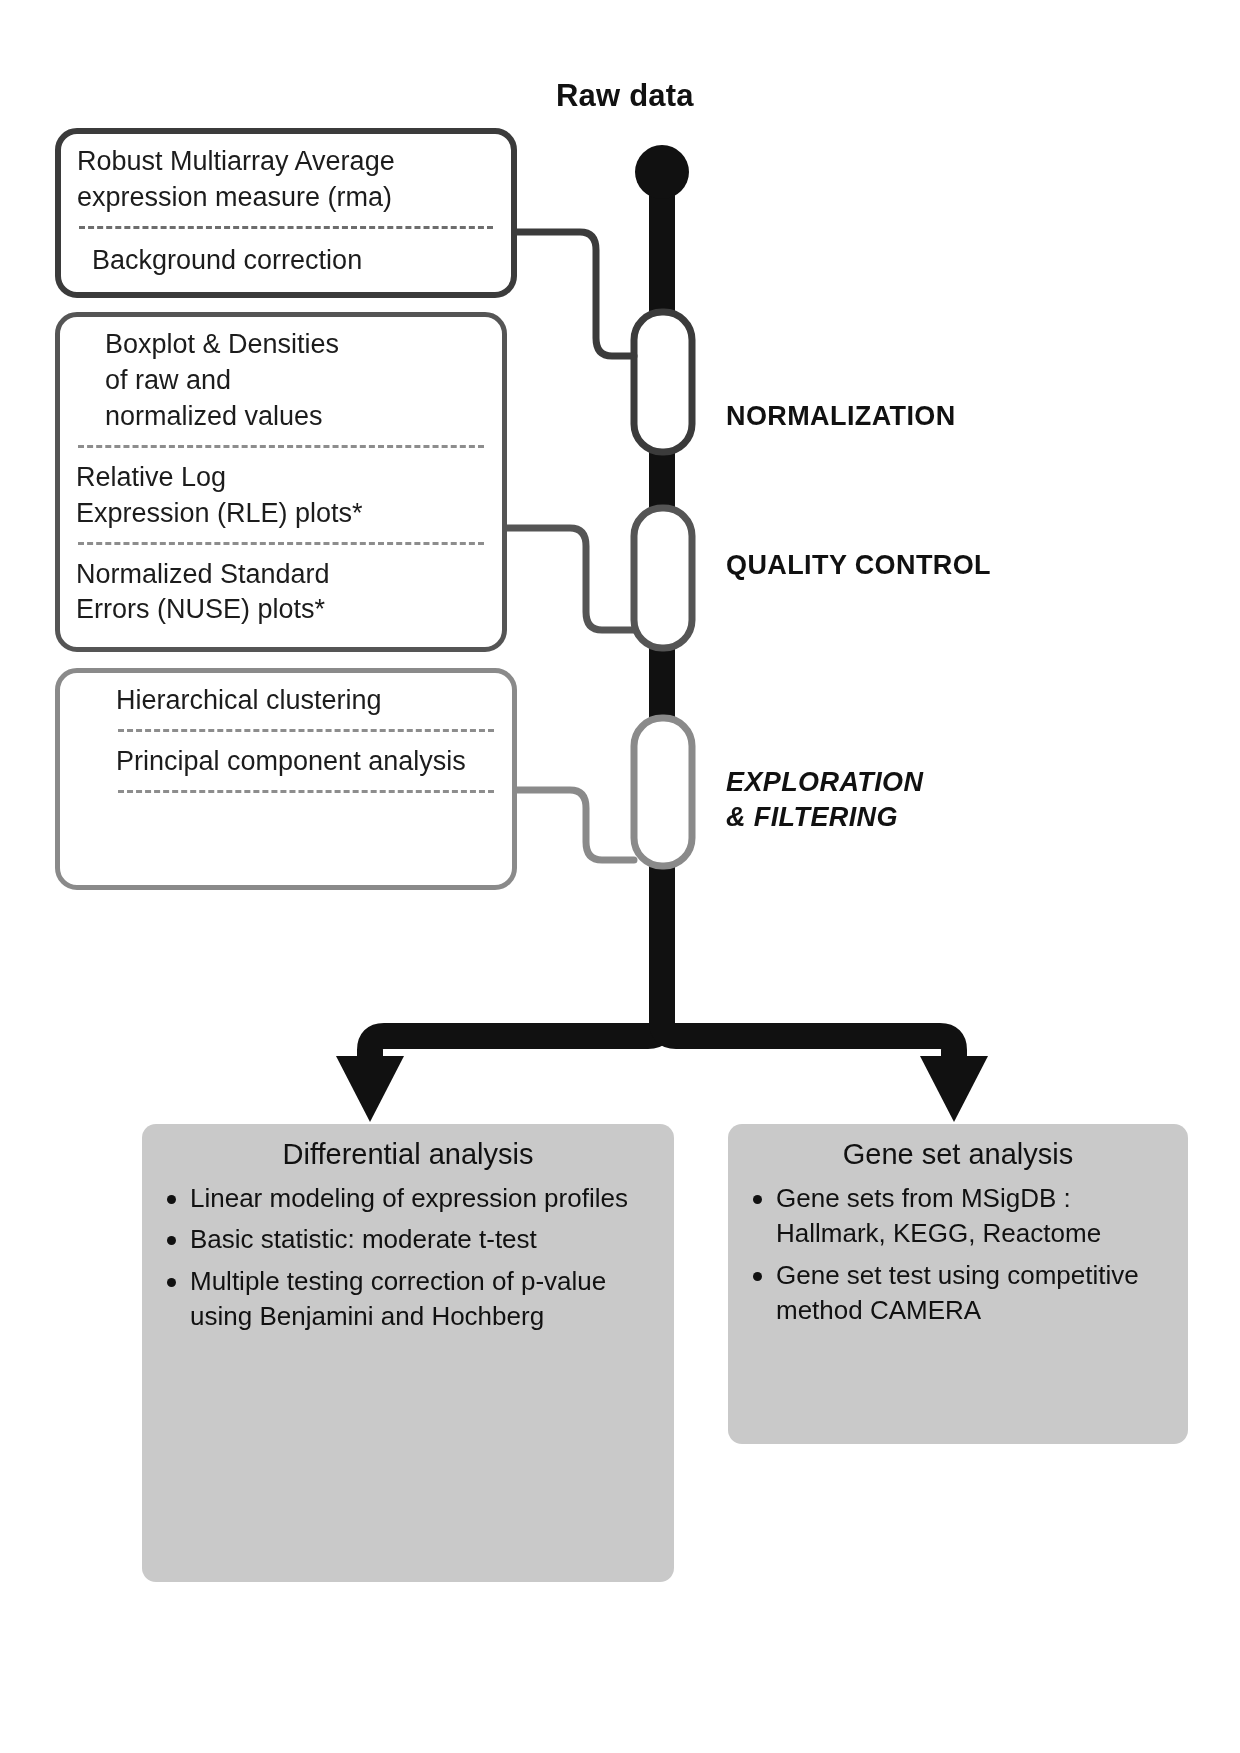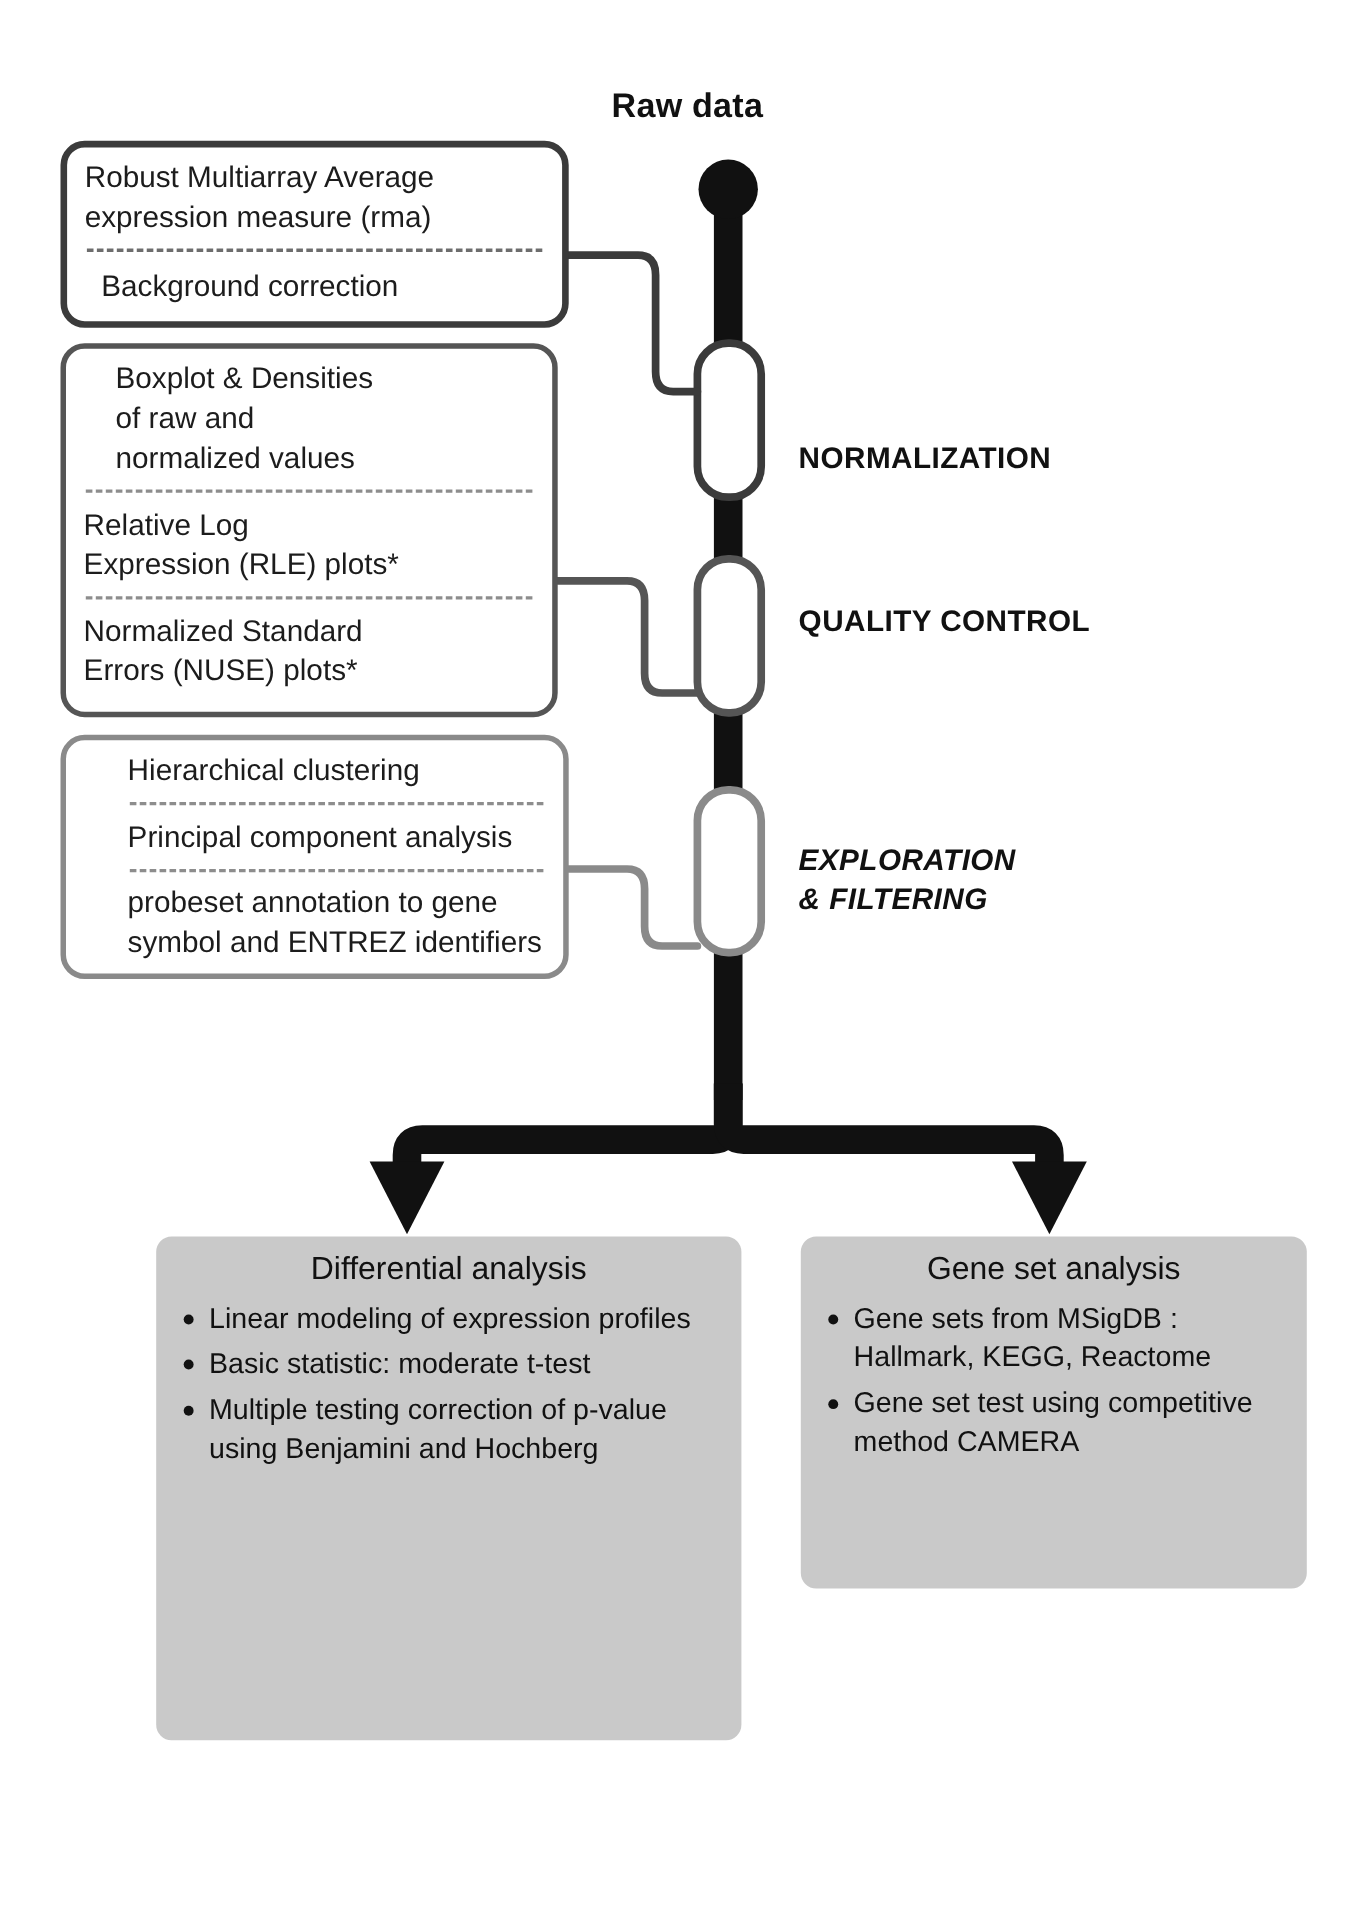--- a/index.html
+++ b/index.html
@@ -170,22 +170,20 @@
   <hr class="divider">
   <div class="panel-text panel-block" style="padding-top:12px;"><span style="white-space: pre-line;">Normalized Standard
 Errors (NUSE) plots*</span></div>
 </div>
 
 <div class="abs panel panel-light" id="panel-explore">
   <div class="panel-text panel-block" style="padding-top:10px;"><span style="white-space: pre-line;">Hierarchical clustering</span></div>
   <hr class="divider">
   <div class="panel-text panel-block" style="padding-top:12px;"><span style="white-space: pre-line;">Principal component analysis</span></div>
   <hr class="divider">
-  <div class="panel-text panel-block" style="padding-top:10px;"><span style="white-space: pre-line;">probeset annotation to gene
-symbol and ENTREZ identifiers</span></div>
 </div>
 
 <div class="abs result-box" id="box-differential">
   <div class="result-title">Differential analysis</div>
   <ul class="result-list">
     <li>Linear modeling of expression profiles</li>
     <li>Basic statistic: moderate t-test</li>
     <li>Multiple testing correction of p-value using Benjamini and Hochberg</li>
   </ul>
 </div>

